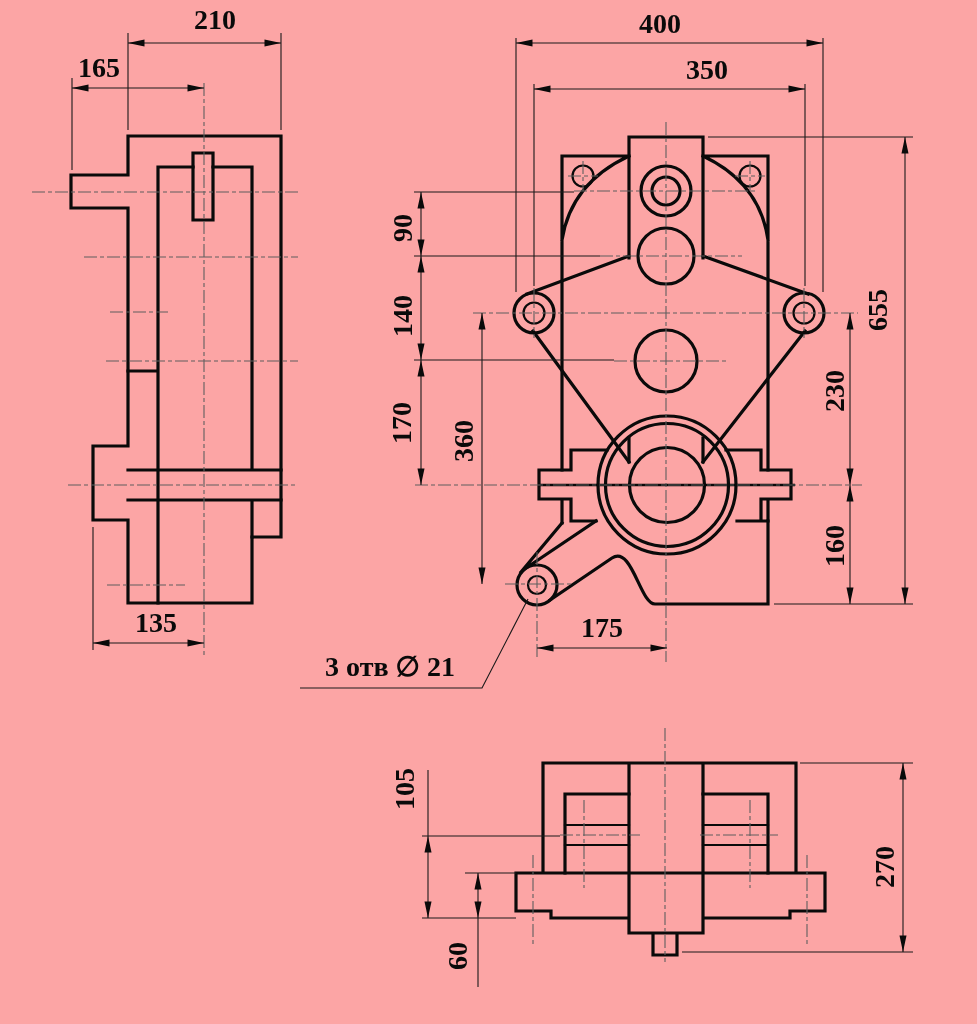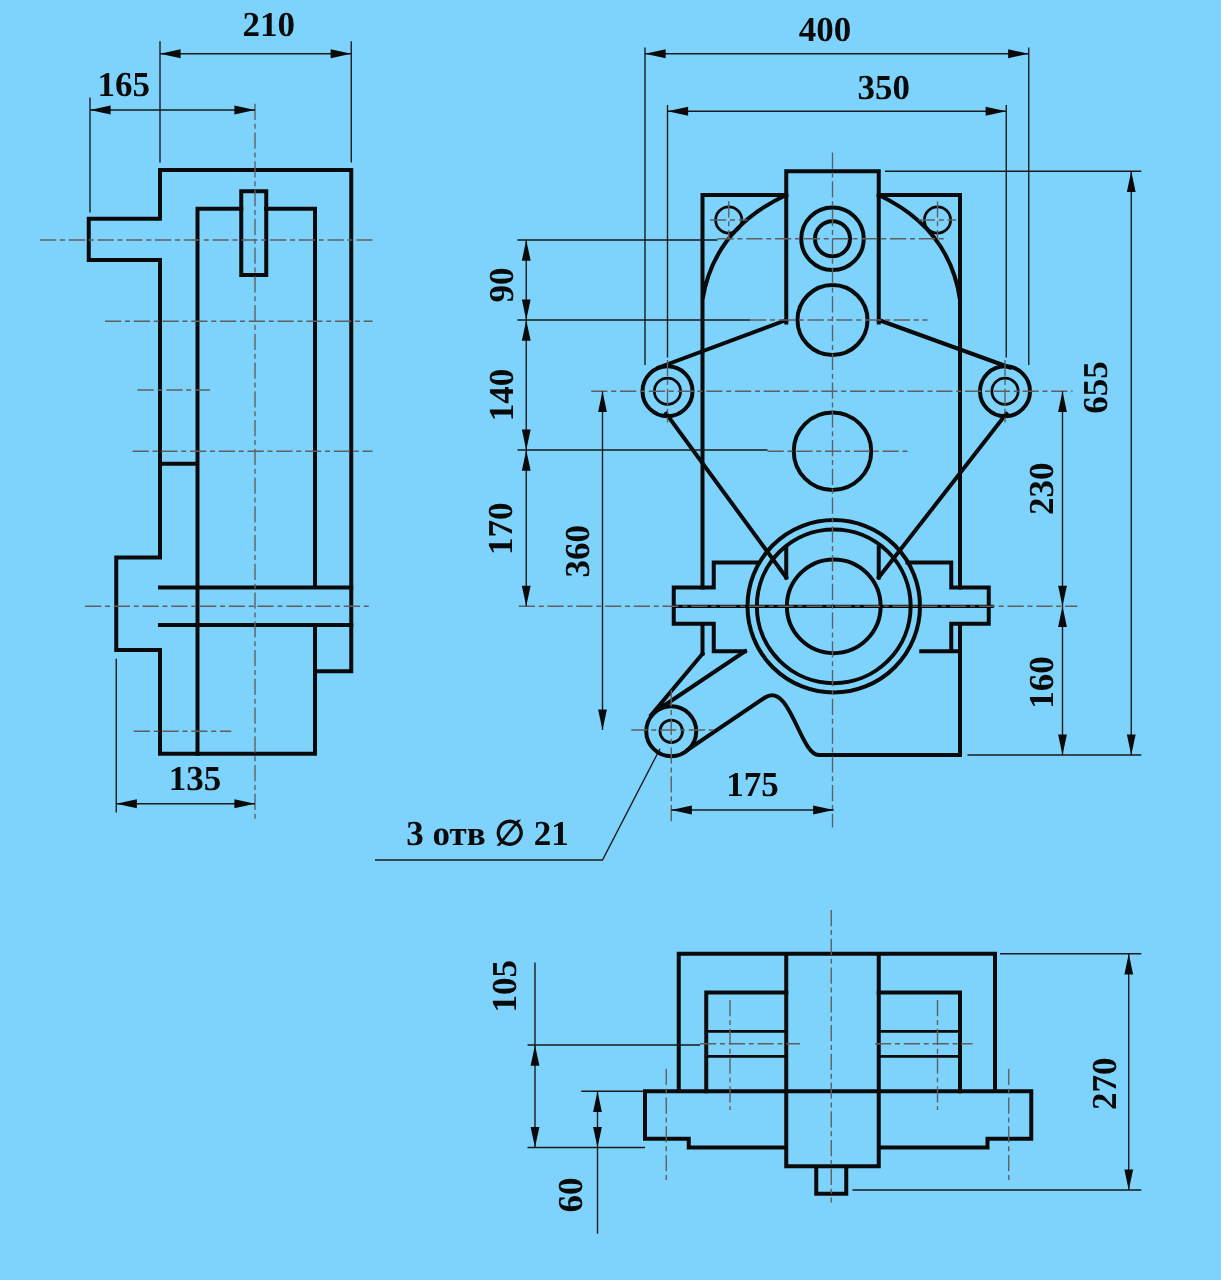--- a/index.html
+++ b/index.html
@@ -1,16 +1,16 @@
 <!DOCTYPE html>
 <html><head>
 <meta charset="utf-8">
 <style>
   html,body{margin:0;padding:0;background:#ffffff;}
-  .stage{position:relative;width:977px;height:1024px;background:#7dd3fc;overflow:hidden;}
+  .stage{position:relative;width:977px;height:1024px;background:#fca5a5;overflow:hidden;}
   svg{display:block;}
   text{font-family:"Liberation Serif","DejaVu Serif",serif;font-weight:bold;font-size:28px;fill:#0a0a0a;}
   .thick{stroke:#0a0a0a;stroke-width:3.2;fill:none;stroke-linecap:square;}
   .med{stroke:#0a0a0a;stroke-width:2.2;fill:none;stroke-linecap:square;}
   .split{stroke:#0a0a0a;stroke-width:2.6;fill:none;}
   .thin{stroke:#1a1a1a;stroke-width:1.1;fill:none;}
   .dim{stroke:#1a1a1a;stroke-width:1.1;fill:none;}
   .cl{stroke:#5f5f5f;stroke-width:1.1;fill:none;stroke-dasharray:13 3 4 3;}
 </style>
 </head>

